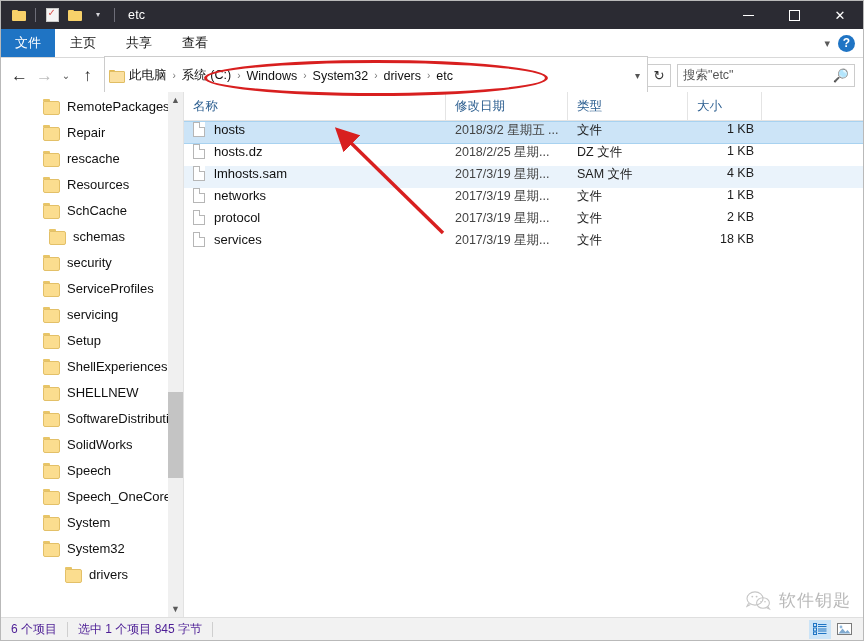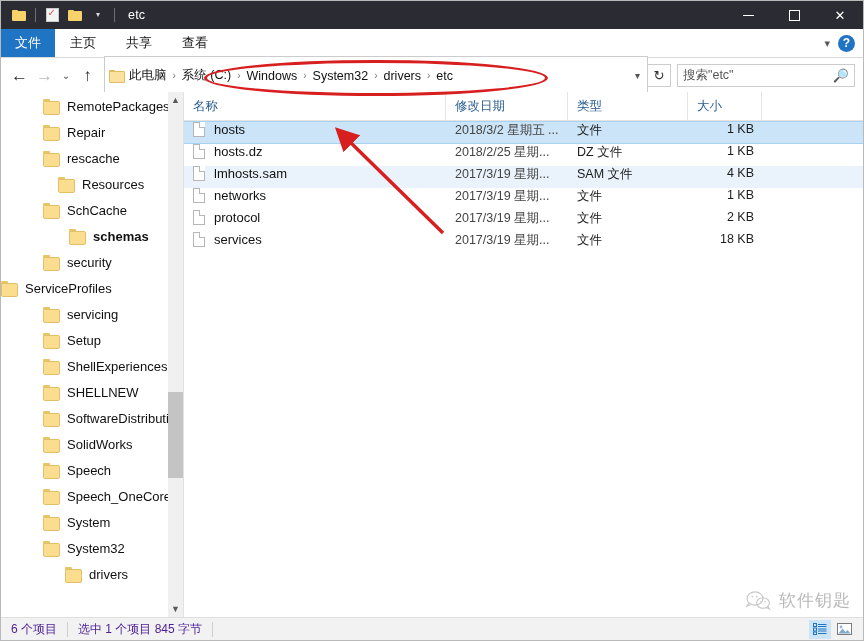--- a/index.html
+++ b/index.html
@@ -383,37 +383,37 @@
             <span class="tlabel">RemotePackages</span>
           </div>
           <div class="tnode" style="padding-left: 42px;">
             <span class="tf"></span>
             <span class="tlabel">Repair</span>
           </div>
           <div class="tnode" style="padding-left: 42px;">
             <span class="tf"></span>
             <span class="tlabel">rescache</span>
           </div>
-          <div class="tnode" style="padding-left: 57px;">
+          <div class="tnode" style="padding-left: 42px;">
             <span class="tf"></span>
             <span class="tlabel">Resources</span>
           </div>
           <div class="tnode" style="padding-left: 42px;">
             <span class="tf"></span>
             <span class="tlabel">SchCache</span>
           </div>
-          <div class="tnode" style="padding-left: 68px; font-weight: bold;">
+          <div class="tnode" style="padding-left: 48px;">
             <span class="tf"></span>
             <span class="tlabel">schemas</span>
           </div>
           <div class="tnode" style="padding-left: 42px;">
             <span class="tf"></span>
             <span class="tlabel">security</span>
           </div>
-          <div class="tnode" style="">
+          <div class="tnode" style="padding-left: 42px;">
             <span class="tf"></span>
             <span class="tlabel">ServiceProfiles</span>
           </div>
           <div class="tnode" style="padding-left: 42px;">
             <span class="tf"></span>
             <span class="tlabel">servicing</span>
           </div>
           <div class="tnode" style="padding-left: 42px;">
             <span class="tf"></span>
             <span class="tlabel">Setup</span>

